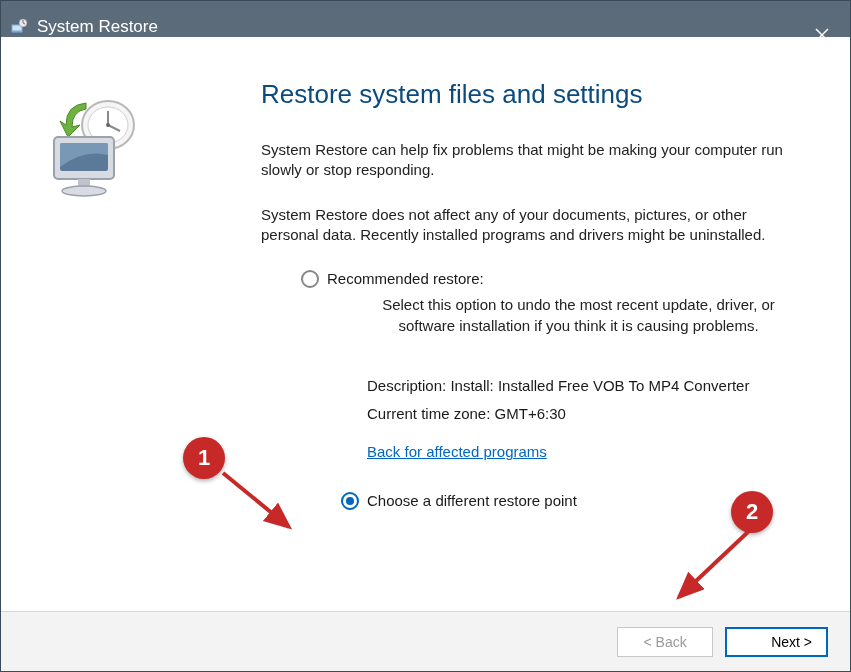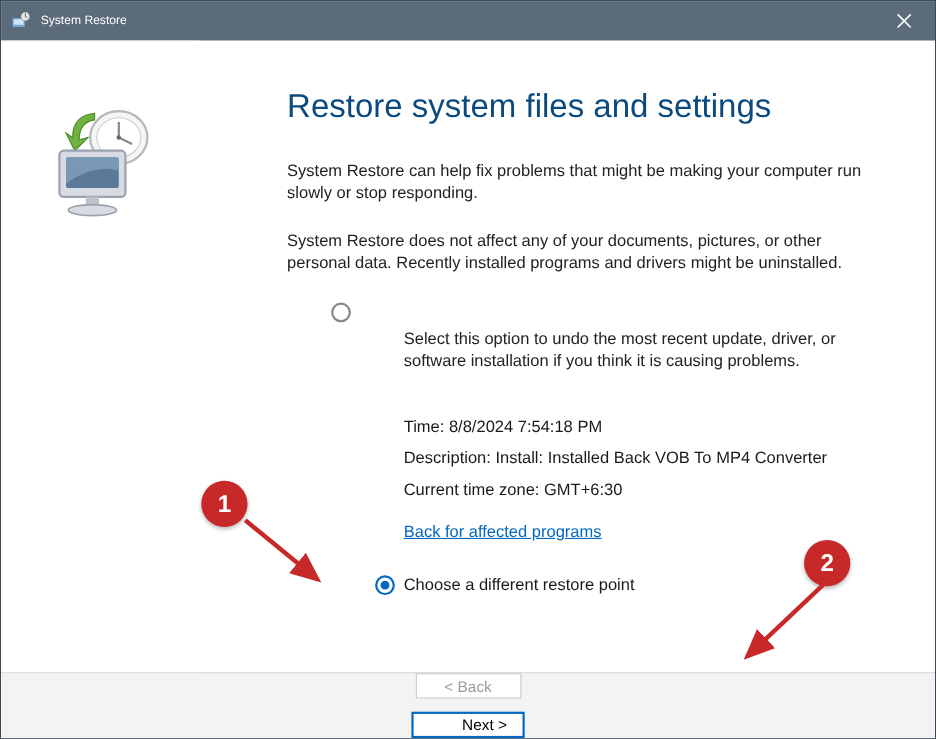--- a/index.html
+++ b/index.html
@@ -15,24 +15,24 @@
       height: 672px;
       background: #ffffff;
       display: flex;
       flex-direction: column;
       border: 1px solid #3a4a5a;
     }
     .titlebar {
       height: 36px;
       background: #5b6b79;
       display: flex;
-      align-items: center;
+      align-items: flex-start;
       padding: 16px 8px;
       color: #ffffff;
-      font-size: 11px;
+      font-size: 17px;
     }
     .titlebar .app-icon {
       width: 20px;
       height: 20px;
       margin-right: 8px;
       display: flex;
       align-items: center;
       justify-content: center;
     }
     .titlebar .title { flex: 1; }
@@ -66,21 +66,21 @@
       position: relative;
     }
     .content {
       flex: 1;
       padding: 40px 60px 10px 80px;
       color: #1a1a1a;
       font-size: 15px;
       line-height: 1.35;
     }
     .content h1 {
-      font-size: 30px;
+      font-size: 26px;
       font-weight: 400;
       color: #0a4a7f;
       margin-bottom: 28px;
     }
     .content p { margin-bottom: 24px; color: #222; }
     .radio-block { margin-left: 40px; margin-top: 8px; }
     .radio-row {
       display: flex;
       align-items: center;
       gap: 8px;
@@ -103,20 +103,21 @@
       content: "";
       width: 8px;
       height: 8px;
       border-radius: 50%;
       background: #0067c0;
     }
     .radio-sub {
       margin-left: 66px;
       margin-bottom: 20px;
       color: #222;
+      text-align: center;
     }
     .details {
       margin-left: 66px;
       margin-top: 40px;
       margin-bottom: 18px;
     }
     .detail-row { margin-bottom: 8px; }
     .detail-label { display: inline; }
     .detail-value { display: inline; }
     .scan-link {
@@ -129,21 +130,20 @@
     }
     .footer {
       height: 60px;
       background: #f3f3f3;
       border-top: 1px solid #d8d8d8;
       display: flex;
       align-items: center;
       justify-content: flex-end;
       gap: 12px;
       padding: 0 22px;
-      flex-direction: column;
     }
     .btn {
       min-width: 96px;
       height: 30px;
       background: #ffffff;
       border: 1px solid #c8c8c8;
       font-size: 14px;
       cursor: pointer;
       padding: 0 14px;
       font-family: inherit;
@@ -217,29 +217,27 @@
     </div>
 
     <div class="content">
       <h1>Restore system files and settings</h1>
       <p>System Restore can help fix problems that might be making your computer run slowly or stop responding.</p>
       <p>System Restore does not affect any of your documents, pictures, or other personal data. Recently installed programs and drivers might be uninstalled.</p>
 
       <div class="radio-block">
         <div class="radio-row">
           <span class="radio"></span>
+          <span>Recommended restore:</span>
         </div>
         <div class="radio-sub">Select this option to undo the most recent update, driver, or software installation if you think it is causing problems.</div>
 
         <div class="details">
           <div class="detail-row">
-            <span class="detail-label">Time: </span><span class="detail-value">8/8/2024 7:54:18 PM</span>
-          </div>
-          <div class="detail-row">
-            <span class="detail-label">Description: </span><span class="detail-value">Install: Installed Back VOB To MP4 Converter</span>
+            <span class="detail-label">Description: </span><span class="detail-value">Install: Installed Free VOB To MP4 Converter</span>
           </div>
           <div class="detail-row">
             <span class="detail-label">Current time zone: </span><span class="detail-value">GMT+6:30</span>
           </div>
         </div>
 
         <a class="scan-link">Back for affected programs</a>
 
         <div class="radio-row" style="margin-left:40px;">
           <span class="radio selected"></span>

